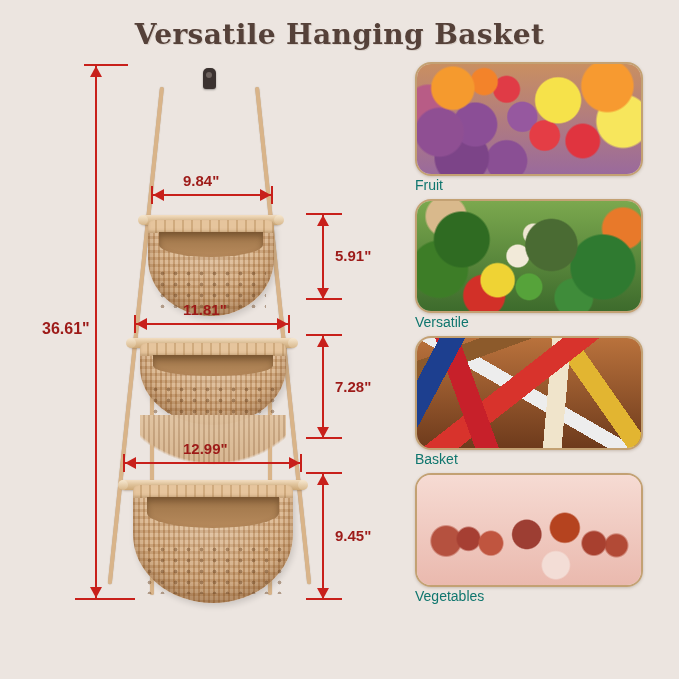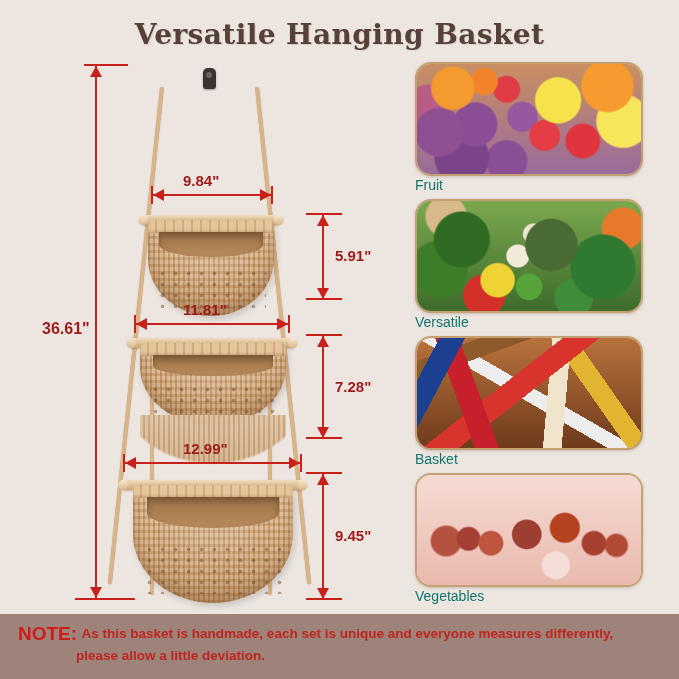--- a/index.html
+++ b/index.html
@@ -344,21 +344,14 @@
       <div class="photo photo-snacks"></div>
     </div>
     <div class="card-label l3">Basket</div>
 
     <div class="card c4">
       <div class="photo photo-toiletries"></div>
     </div>
     <div class="card-label l4">Vegetables</div>
   </div>
 
-  <div class="note">
-    <div class="note-inner">
-      <span class="note-kw">NOTE:</span>
-      <span class="note-text">As this basket is handmade, each set is unique and everyone measures differently,</span>
-      <span class="note-l2">please allow a little deviation.</span>
-    </div>
-  </div>
 
 </div>
 
 </body></html>

